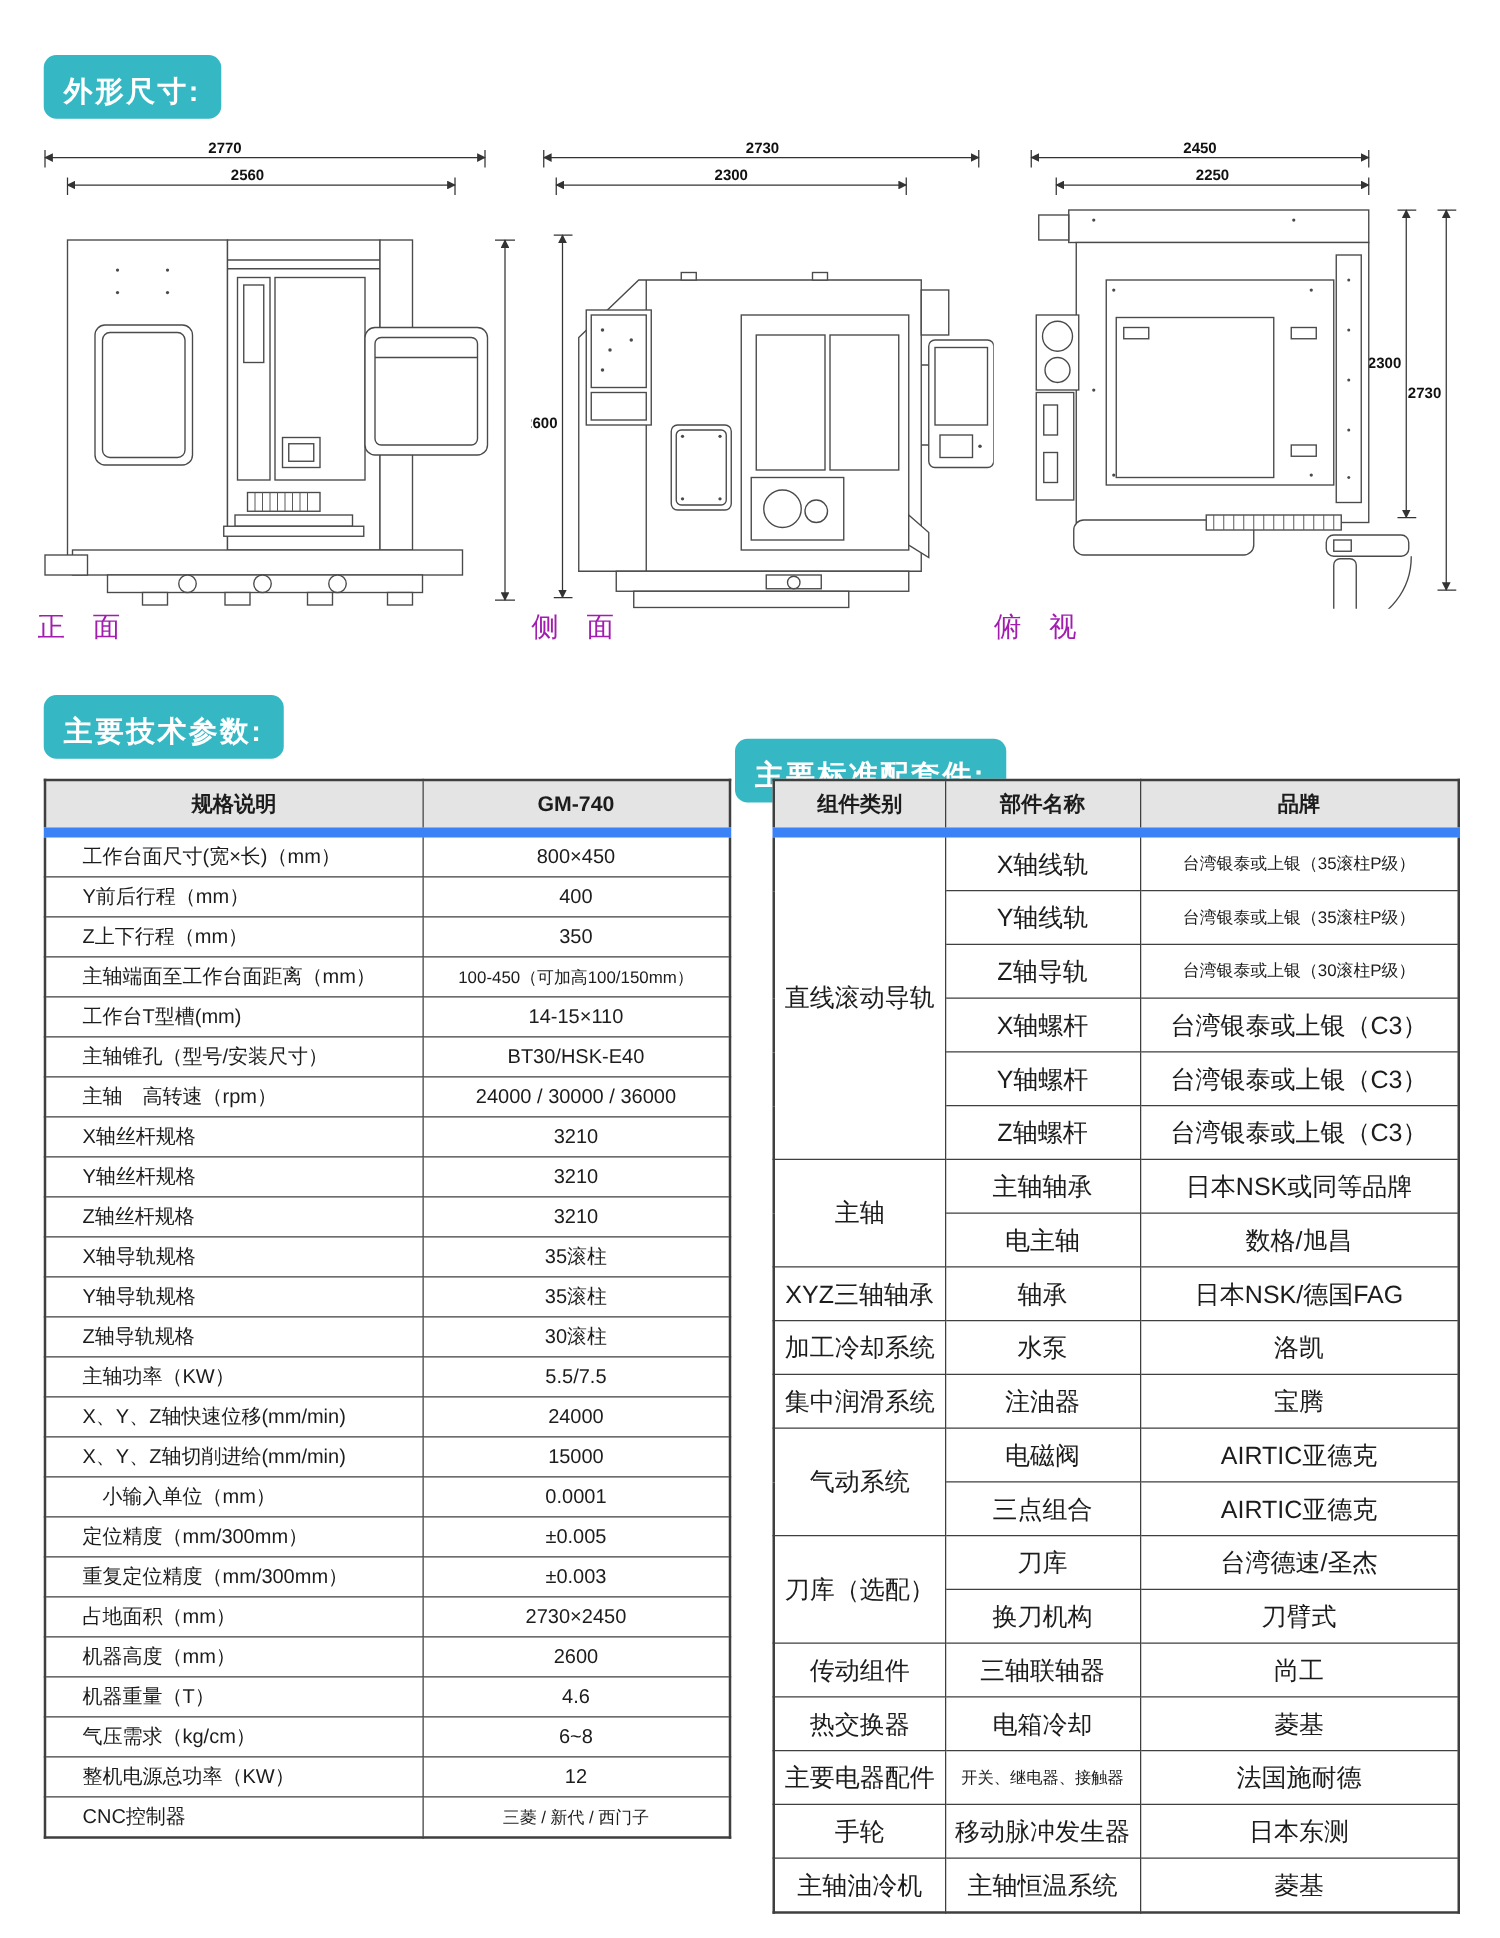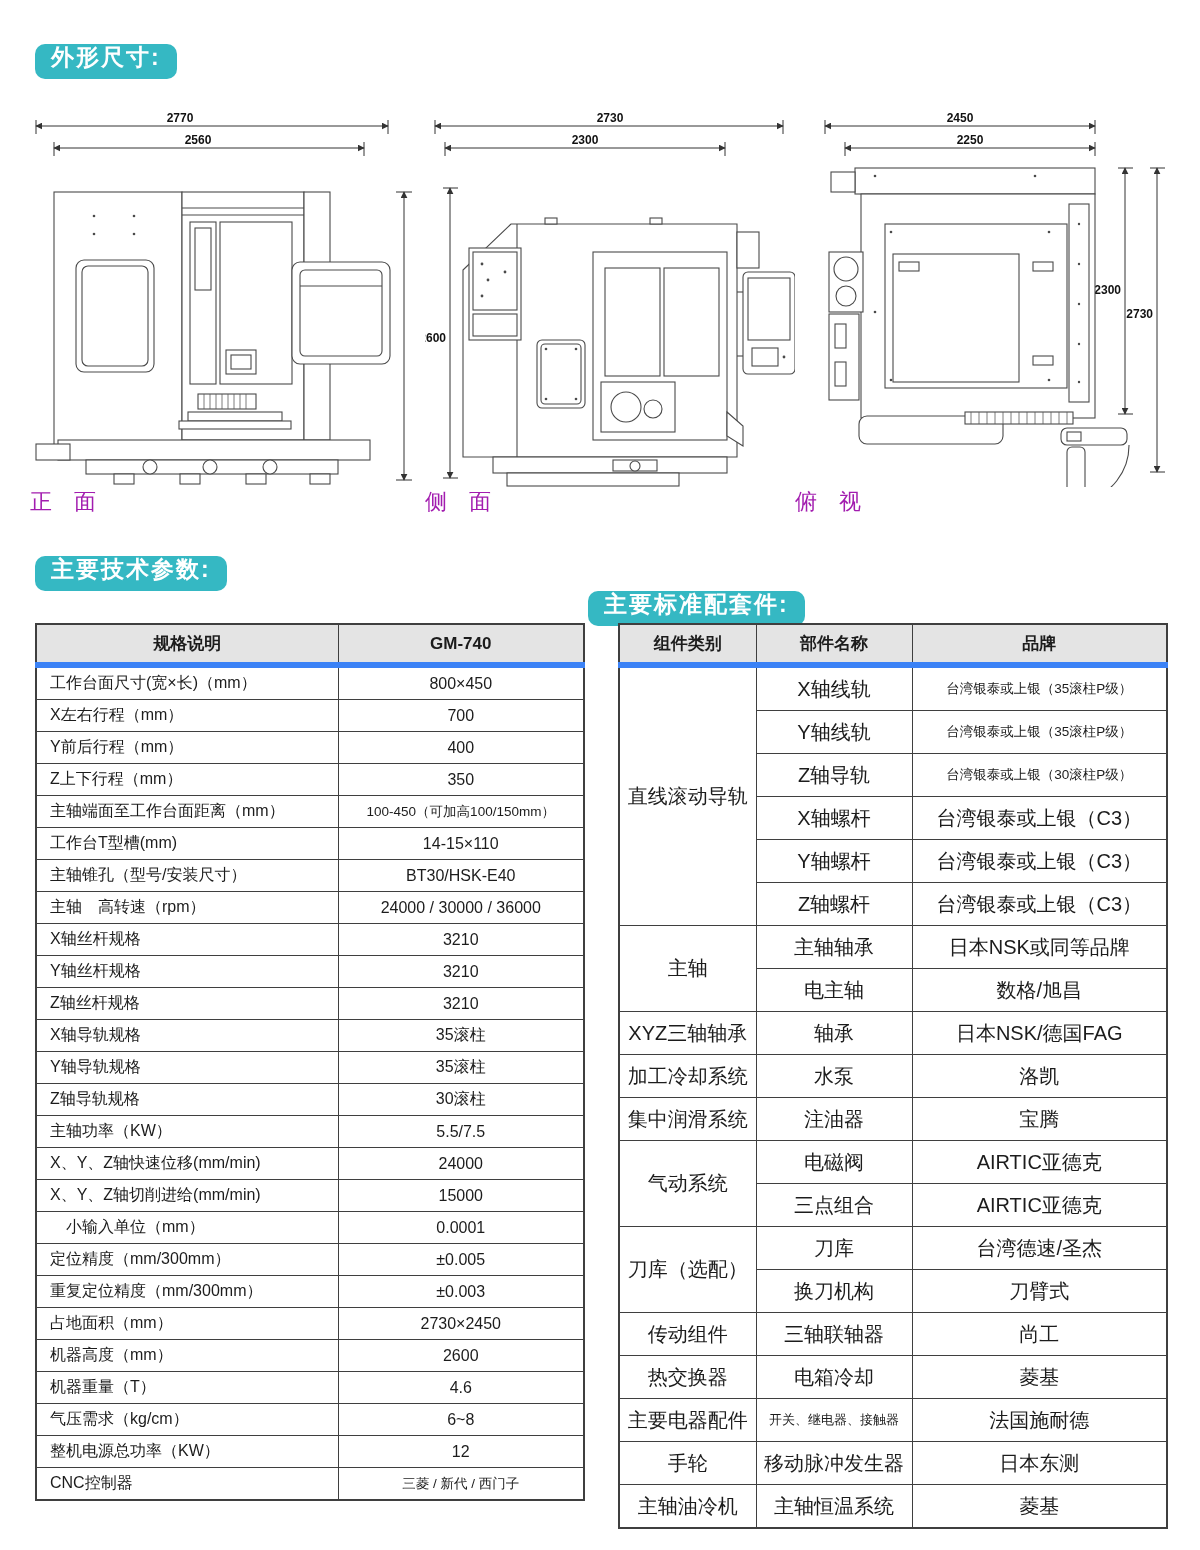--- a/index.html
+++ b/index.html
@@ -3,21 +3,21 @@
 <meta charset="utf-8">
 <style>
   html,body{margin:0;padding:0;}
   body{
     width:1200px;height:1550px;background:#ffffff;position:relative;
     font-family:"Liberation Sans","DejaVu Sans",sans-serif;color:#1c1c1c;
     overflow:hidden;
   }
   .badge{
     position:absolute;background:#35b8c3;color:#fff;font-weight:bold;
-    font-size:23px;line-height:1;padding:2px 16px 10px;border-radius:10px;
+    font-size:23px;line-height:1;padding:18px 16px 10px;border-radius:10px;
     letter-spacing:2px;
   }
   #badge-dimensions{left:35px;top:44px;}
   #badge-specs{left:35px;top:556px;}
   #badge-parts{left:588px;top:556px;margin-top:35px;}
 
   .drawing{position:absolute;top:112px;}
   #front-view{left:30px;}
   #side-view{left:425px;}
   #top-view{left:795px;}
@@ -33,26 +33,26 @@
   svg .art-thin{stroke:#5a5a5a;stroke-width:0.8;fill:none;}
   svg .dot{fill:#4a4a4a;stroke:none;}
   svg .dim{stroke:#333;stroke-width:1;fill:none;}
   svg .dim-text{font-size:12px;font-weight:bold;fill:#111;stroke:none;
     font-family:"Liberation Sans","DejaVu Sans",sans-serif;}
 
   table{border-collapse:collapse;position:absolute;table-layout:fixed;background:#fff;}
   table,th,td{border:1px solid #3f3f3f;}
   table{border-width:2px;}
   th{background:#e4e4e4;font-size:17px;font-weight:bold;height:37px;padding:0 4px;}
-  thead tr{border-bottom:6px solid #3b82f6;border-radius:14px;}
+  thead tr{border-bottom:8px solid #3b82f6;border-radius:14px;}
   td{font-size:16px;text-align:center;padding:0 6px;overflow:hidden;white-space:nowrap;}
 
   #spec-table{left:35px;top:623px;width:548px;}
   #spec-table td{height:31px;}
-  #spec-table td.lbl{text-align:left;padding-left:13px;}
+  #spec-table td.lbl{text-align:left;padding-left:29px;}
   #spec-table col.c0{width:302px;}
   #spec-table col.c1{width:246px;}
 
   #parts-table{left:618px;top:623px;width:548px;}
   #parts-table td{height:42px;font-size:20px;}
   #parts-table col.c0{width:137px;}
   #parts-table col.c1{width:156px;}
   #parts-table col.c2{width:255px;}
 
   td.sm{font-size:13.5px !important;}
@@ -271,24 +271,20 @@
       <th>规格说明</th>
       <th>GM-740</th>
     </tr>
   </thead>
   <tbody>
       <tr>
         <td class="lbl">工作台面尺寸(宽×长)（mm）</td>
         <td class="val">800×450</td>
       </tr>
       <tr>
-        <td class="lbl">X左右行程（mm）</td>
-        <td class="val">700</td>
-      </tr>
-      <tr>
         <td class="lbl">Y前后行程（mm）</td>
         <td class="val">400</td>
       </tr>
       <tr>
         <td class="lbl">Z上下行程（mm）</td>
         <td class="val">350</td>
       </tr>
       <tr>
         <td class="lbl">主轴端面至工作台面距离（mm）</td>
         <td class="val sm">100-450（可加高100/150mm）</td>

